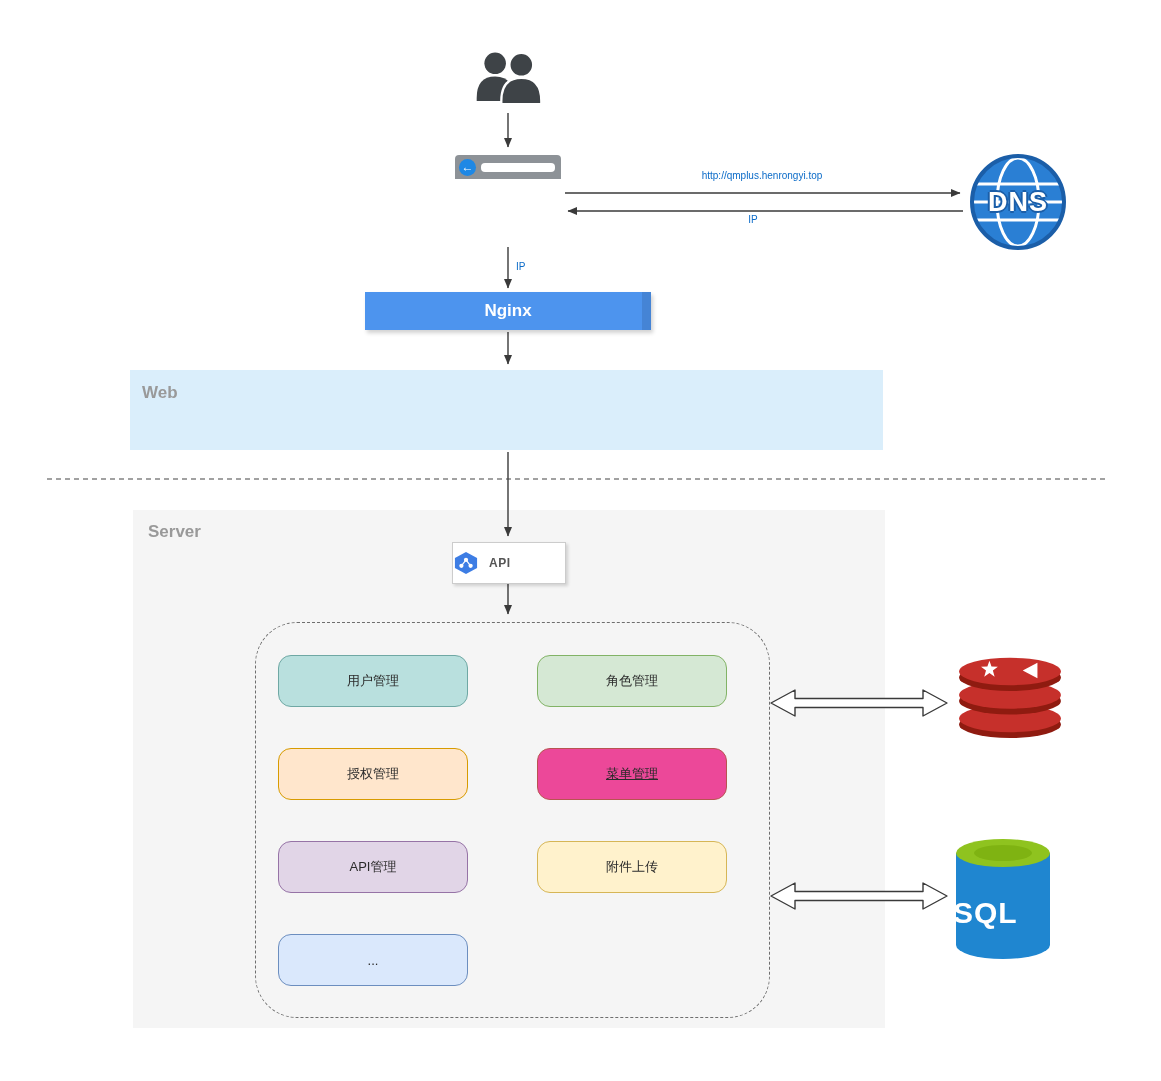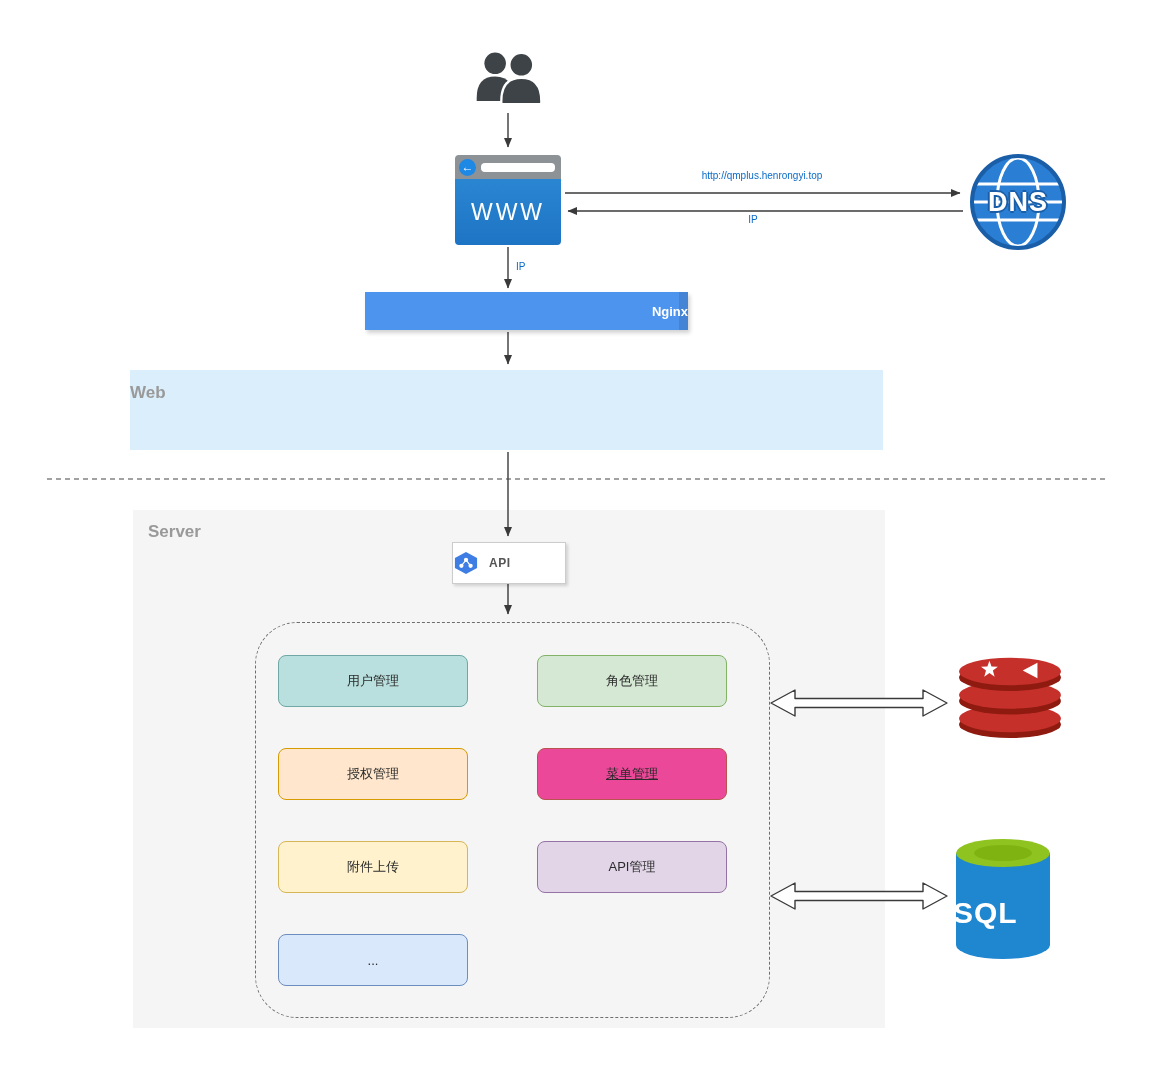--- a/index.html
+++ b/index.html
@@ -7,21 +7,21 @@
     width: 1161px; height: 1081px;
     position: relative;
     background: #ffffff;
     font-family: "Liberation Sans", sans-serif;
     overflow: hidden;
   }
   .abs { position: absolute; }
 
   
   .zone-label { font-weight: bold; font-size: 17px; color: var(--zone-label, #999); }
-  .web-zone   { left: 130px; top: 370px; width: 753px; height: 80px;  background: var(--web-zone-fill, #daeefb); padding: 13px 0; box-sizing: border-box; z-index: 0; }
+  .web-zone   { left: 130px; top: 370px; width: 753px; height: 80px;  background: var(--web-zone-fill, #daeefb); padding: 13px 12px; box-sizing: border-box; z-index: 0; }
   .server-zone{ left: 133px; top: 510px; width: 752px; height: 518px; background: var(--server-zone-fill, #f5f5f5); padding: 12px 15px; box-sizing: border-box; z-index: 0; }
 
   
   .connectors { left: 0; top: 0; z-index: 1; pointer-events: none; }
 
   
   .edge-label { font-size: 10px; color: var(--label-blue, #0b6bc8); z-index: 3; }
   .lbl-url { left: 612px; top: 170px; width: 300px; text-align: center; }
   .lbl-ip-dns { left: 703px; top: 214px; width: 100px; text-align: center; }
   .lbl-ip-nginx { left: 516px; top: 261px; }
@@ -36,34 +36,34 @@
   .browser-addr { flex: 1; height: 9px; background: #fff; border-radius: 4px; }
   .browser-body { height: 66px; background: linear-gradient(180deg, #2b86d2, var(--browser-body, #1d74c4)); display: flex; align-items: center; justify-content: center; color: #fff; font-size: 23px; letter-spacing: 3px; }
 
   
   .dns { left: 968px; top: 152px; width: 100px; height: 100px; z-index: 2; }
   .dns-label { position: absolute; inset: 0; display: flex; align-items: center; justify-content: center; color: #fff; font-weight: bold; font-size: 27px; letter-spacing: 1px;
     text-shadow: -2px 0 0 var(--dns-edge, #1b5ea8), 2px 0 0 var(--dns-edge, #1b5ea8), 0 -2px 0 var(--dns-edge, #1b5ea8), 0 2px 0 var(--dns-edge, #1b5ea8); }
 
   
   .nginx { left: 365px; top: 292px; width: 286px; height: 38px; background: var(--nginx-fill, #4d94ee);
-    display: flex; align-items: center; justify-content: flex-end; color: #fff; font-weight: bold; font-size: 13px; z-index: 2;
-    box-shadow: inset -9px 0 0 rgba(0,0,0,0.10), 2px 3px 4px rgba(0,0,0,0.18); padding-left: 37px; }
+    display: flex; align-items: center; justify-content: center; color: #fff; font-weight: bold; font-size: 17px; z-index: 2;
+    box-shadow: inset -9px 0 0 rgba(0,0,0,0.10), 2px 3px 4px rgba(0,0,0,0.18); }
 
   
   .api-chip { left: 452px; top: 542px; width: 112px; height: 40px; background: #fff; border: 1px solid #ccc;
     display: flex; align-items: center; gap: 10px; z-index: 2; box-shadow: 2px 2px 3px rgba(0,0,0,0.15); }
   .api-label { font-weight: bold; font-size: 12px; color: #555; letter-spacing: .5px; }
 
   
   .modules-box { left: 255px; top: 622px; width: 515px; height: 396px; border: 1.5px dashed #6e6e6e; border-radius: 42px;
     box-sizing: border-box; z-index: 2;
     display: grid; grid-template-columns: 190px 190px; grid-auto-rows: 52px;
     column-gap: 69px; row-gap: 41px; padding: 32px 0 0 22px; align-content: start; }
-  .module { border: 1px solid #999; border-radius: 8px; display: flex; align-items: center; justify-content: center;
+  .module { border: 1px solid #999; border-radius: 13px; display: flex; align-items: center; justify-content: center;
     font-size: 13px; color: #2b2b2b; box-sizing: border-box; }
 
   
   .redis { left: 948px; top: 648px; z-index: 2; }
   .sql { left: 953px; top: 836px; width: 100px; z-index: 2; }
   .sql-label { position: absolute; left: 0; right: 0; top: 60px; color: #fff; font-weight: bold; font-size: 30px; letter-spacing: 1px; }
 </style>
 </head>
 <body>
 
@@ -111,23 +111,20 @@
       </g>
     </g>
   </svg>
 </div>
 
 <div class="abs browser">
   <div class="browser-bar">
     <div class="browser-back">←</div>
     <div class="browser-addr"></div>
   </div>
-  <div class="browser-body">
-    <span>WWW</span>
-  </div>
 </div>
 
 <div class="abs dns">
   <svg viewBox="0 0 100 100" width="100" height="100">
     <defs>
         <clipPath id="dnsclip">
           <circle cx="50" cy="50" r="44"></circle>
         </clipPath>
       </defs>
     <circle cx="50" cy="50" r="46" fill="var(--dns-fill, #2a7fd4)" stroke="var(--dns-edge, #1b5ea8)" stroke-width="4"></circle>
@@ -159,22 +156,22 @@
     </g>
   </svg>
   <span class="api-label">API</span>
 </div>
 
 <div class="abs modules-box">
   <div class="module" style="background: rgb(185, 224, 222); border-color: rgb(111, 168, 164);">用户管理</div>
   <div class="module" style="background: rgb(213, 232, 212); border-color: rgb(130, 179, 102); font-family: Liberation Mono, monospace;">角色管理</div>
   <div class="module" style="background: rgb(255, 230, 204); border-color: rgb(215, 155, 0);">授权管理</div>
   <div class="module" style="background: #ec4899; border-color: rgb(184, 84, 80); text-decoration: underline;">菜单管理</div>
+  <div class="module" style="background: rgb(225, 213, 231); border-color: rgb(150, 115, 166);">API管理</div>
   <div class="module" style="background: rgb(255, 242, 204); border-color: rgb(214, 182, 86);">附件上传</div>
-  <div class="module" style="background: rgb(225, 213, 231); border-color: rgb(150, 115, 166);">API管理</div>
   <div class="module" style="background: rgb(218, 232, 252); border-color: rgb(108, 142, 191);">...</div>
 </div>
 
 <div class="abs redis">
   <svg viewBox="0 0 124 96" width="124" height="94">
     <g>
       <ellipse cx="62" cy="78" rx="52" ry="14" fill="var(--redis-dark, #8f1b10)"></ellipse>
       <ellipse cx="62" cy="72" rx="52" ry="14" fill="var(--redis-red, #c6302b)"></ellipse>
     </g>
     <g>

